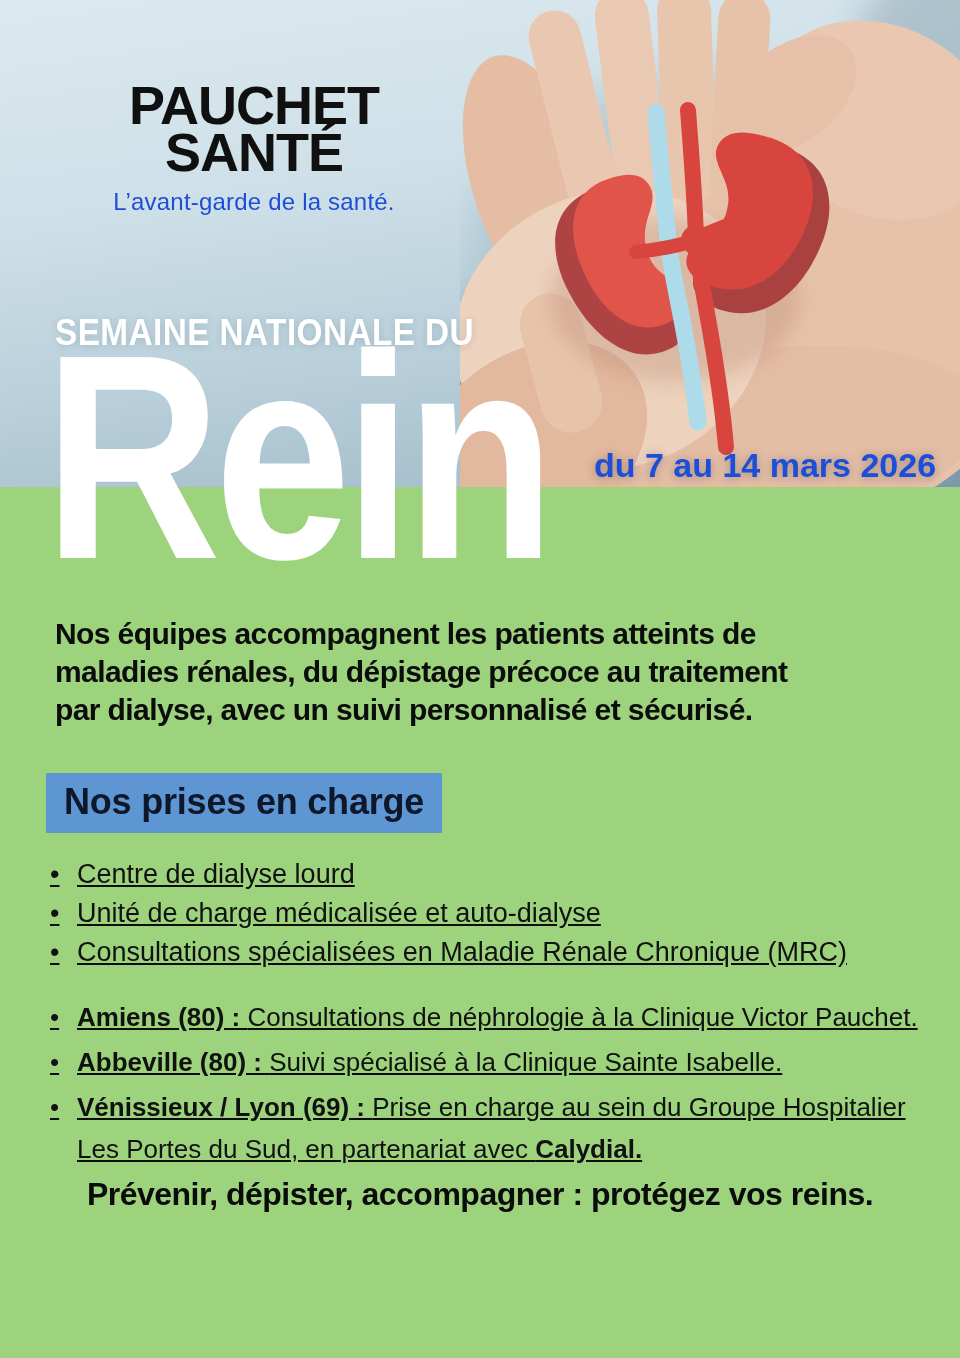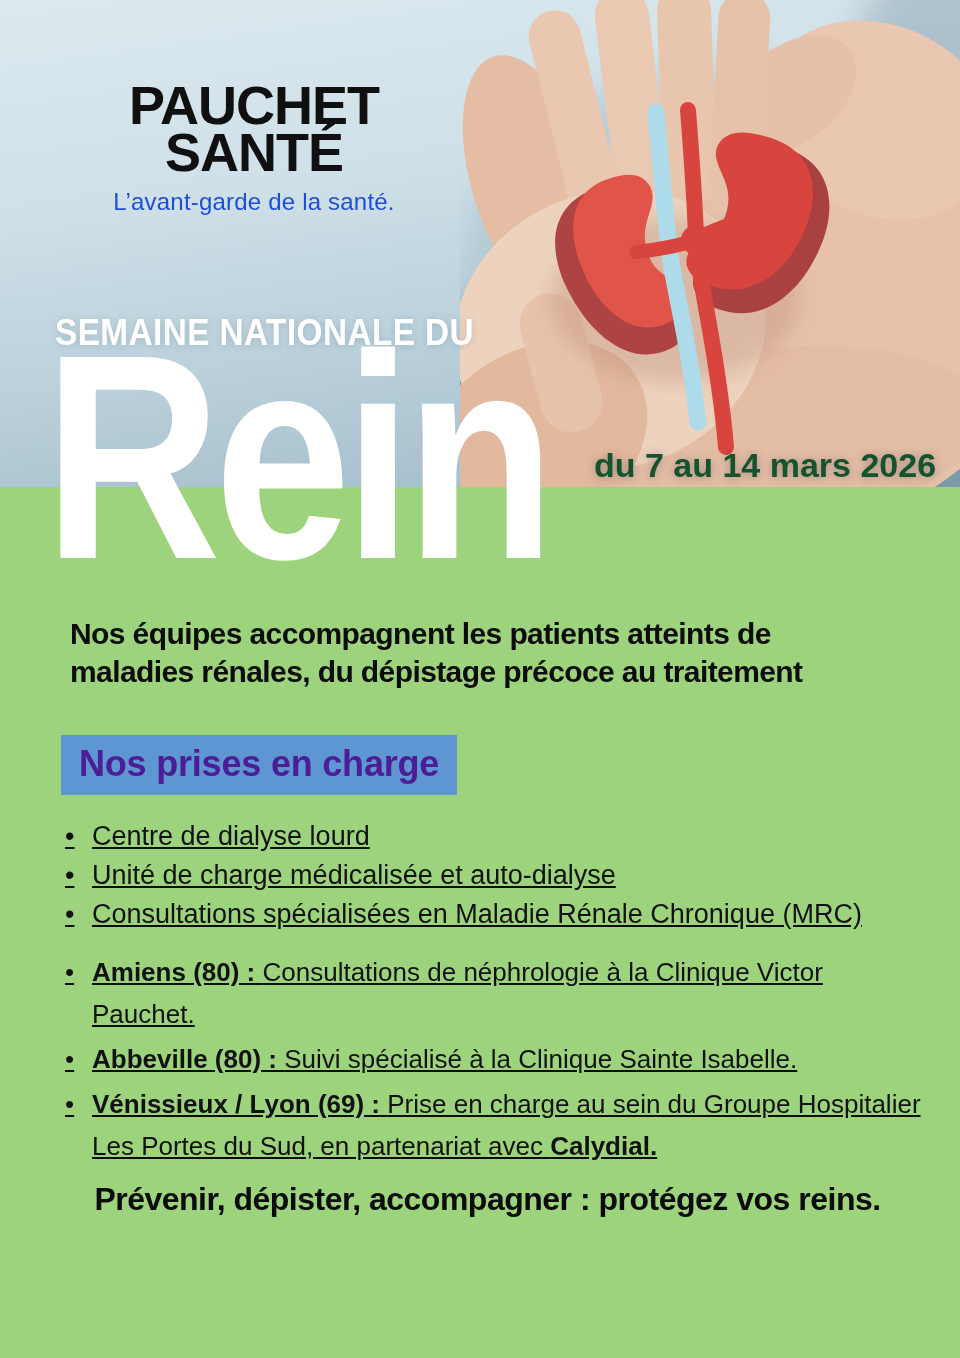--- a/index.html
+++ b/index.html
@@ -25,67 +25,66 @@
     overflow:hidden;
   }
   .photo-wrap svg{ position:absolute; top:0; right:0; display:block; }
 
   
   .content{
     position:relative;
     width:960px; height:871px;
     background:#9cd37c;
     color:#0d0d0d;
-    padding-left:15px;
   }
   .intro{
     padding:128px 50px 0 55px;
     font-size:30px; font-weight:700;
     line-height:38px; letter-spacing:-0.6px;
     color:#0c0c0c;
   }
   .intro span{ display:block; }
 
   .heading-row{ margin-top:44px; }
   .heading-row.second{ margin-top:11px; }
   .section-heading{
     display:inline-block;
     margin-left:46px;
     padding:7px 18px 9px;
     background:#5d96d2;
-    color:#4c1d95;
+    color:#0f172a;
     font-size:36px; font-weight:700;
     line-height:44px; letter-spacing:-0.2px;
   }
 
   ul.bullets{
     list-style:none;
     margin:22px 38px 0 50px;
     text-decoration:underline;
   }
   ul.bullets li{
     display:flex;
     font-size:27px; line-height:39px;
     color:#111111;
   }
-  ul.bullets.centers{ margin-top:17px; }
+  ul.bullets.centers{ margin-top:24px; }
   ul.bullets.centers li{
     font-size:26px; line-height:42px;
     margin-bottom:3px;
   }
   ul.bullets li::before{
     content:"\2022";
     flex:none;
     width:27px;
     font-size:1em;
   }
   ul.bullets .li-text b{ font-weight:700; }
 
   .footer-line{
-    margin-top:14px;
+    margin-top:6px;
     text-align:center;
     font-size:32px; font-weight:700;
     letter-spacing:-0.5px;
     color:#0b0b0b;
   }
 
   
   .hero-text-layer{
     position:absolute; inset:0;
   }
@@ -115,21 +114,21 @@
   }
   .hero-title{
     position:absolute; left:44px; top:311px;
     color:#ffffff;
     font-size:292px; font-weight:700;
     line-height:1; letter-spacing:-8px; white-space:nowrap;
     transform:scaleX(0.84); transform-origin:left top;
   }
   .date-badge{
     position:absolute; left:594px; top:446px;
-    color:#14532d;
+    color:#1d4ed8;
     font-size:34px; font-weight:700;
     white-space:nowrap;
     text-shadow:0 1px 10px rgba(30,50,60,0.35);
   }
 </style>
 </head>
 <body>
 
 <div class="poster">
 
@@ -191,20 +190,21 @@
         </g>
       </svg>
     </div>
   </div>
 
   <div class="content">
 
     <p class="intro">
       <span>Nos équipes accompagnent les patients atteints de</span>
       <span>maladies rénales, du dépistage précoce au traitement</span>
+      <span>par dialyse, avec un suivi personnalisé et sécurisé.</span>
     </p>
 
     <div class="heading-row">
       <h2 class="section-heading">Nos prises en charge</h2>
     </div>
 
     <ul class="bullets">
       <li>
         <span class="li-text">Centre de dialyse lourd</span>
       </li>

